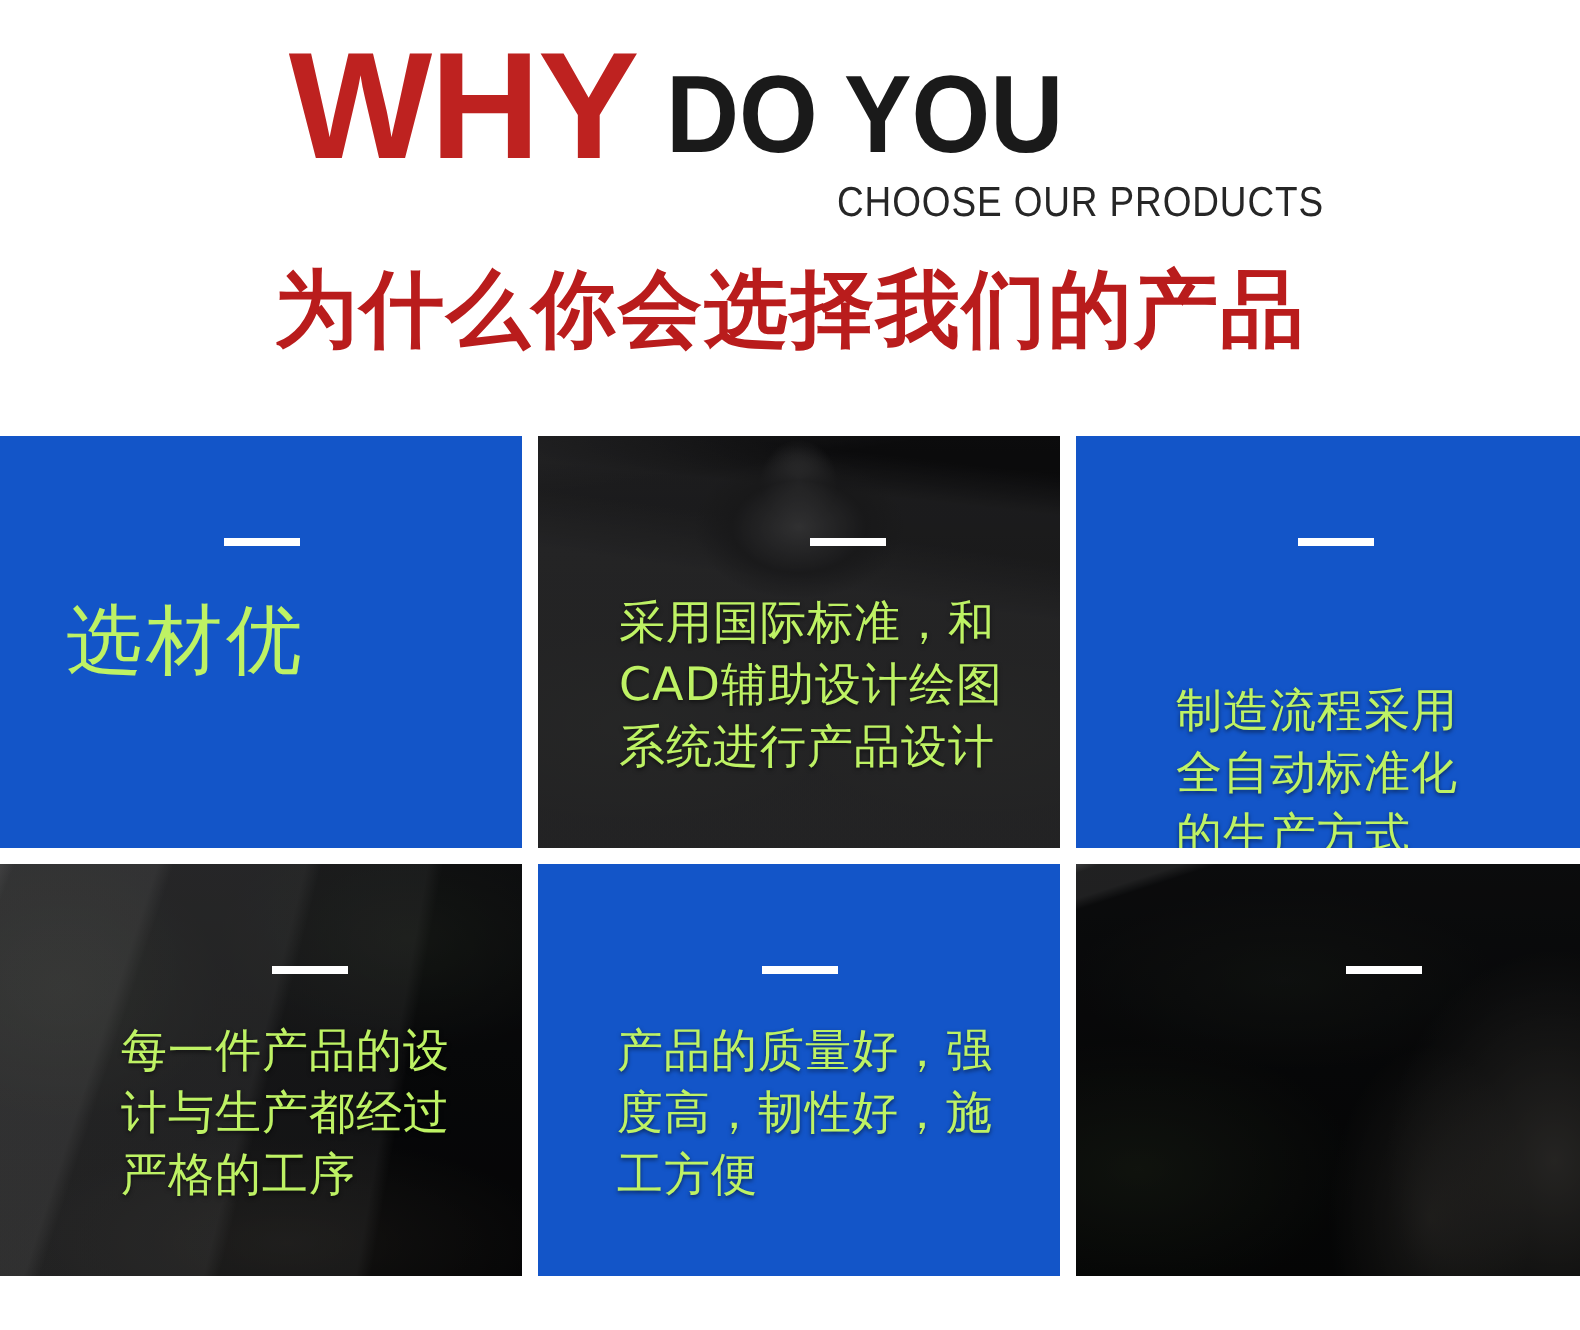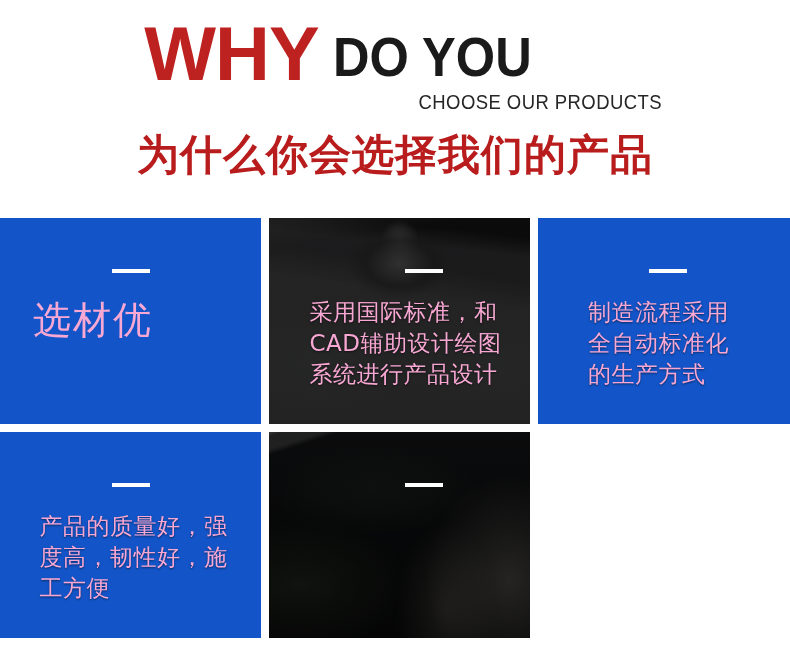--- a/index.html
+++ b/index.html
@@ -171,39 +171,39 @@
     align-items: center;
   }
   .dash {
     width: 38px;
     height: 4px;
     background: #ffffff;
     margin-top: 51px;
     margin-bottom: 24px;
   }
   .cell-text {
-    color: #f9a8d4;
+    color: #bef264;
     font-size: 23px;
     line-height: 31px;
     font-weight: normal;
     text-align: left;
     letter-spacing: 0.5px;
     font-family: "DejaVu Sans", "Liberation Sans", sans-serif;
     white-space: pre-line;
     text-shadow: 0 1px 2px rgba(0,0,0,0.55);
   }
   .cell-text.big {
     font-size: 38px;
     line-height: 46px;
     letter-spacing: 2px;
     text-shadow: none;
   }
   .cell-text.w1 { width: 195px; }
   .cell-text.w2 { width: 228px; }
-  .cell-text.w3 { width: 160px; }
+  .cell-text.w3 { width: 160px; margin-top: 44px; }
   .cell-text.w4 { width: 188px; }
   .cell-text.w5 { width: 222px; margin-left: 40px; }
   .cell-text.w6 { width: 190px; }
 
   .footer-gap {
     position: absolute;
     left: 0;
     top: 638px;
     width: 790px;
     height: 27px;
@@ -246,20 +246,30 @@
 
     <div class="cell blue">
       <div class="cell-inner">
         <div class="dash"></div>
         <div class="cell-text w3">制造流程采用
 全自动标准化
 的生产方式</div>
       </div>
     </div>
 
+    <div class="cell photo">
+      <div class="photo-bg photo-fence"></div>
+      <div class="photo-dim"></div>
+      <div class="cell-inner">
+        <div class="dash"></div>
+        <div class="cell-text w4">每一件产品的设
+计与生产都经过
+严格的工序</div>
+      </div>
+    </div>
 
     <div class="cell blue">
       <div class="cell-inner">
         <div class="dash"></div>
         <div class="cell-text w5">产品的质量好，强
 度高，韧性好，施
 工方便</div>
       </div>
     </div>
 

